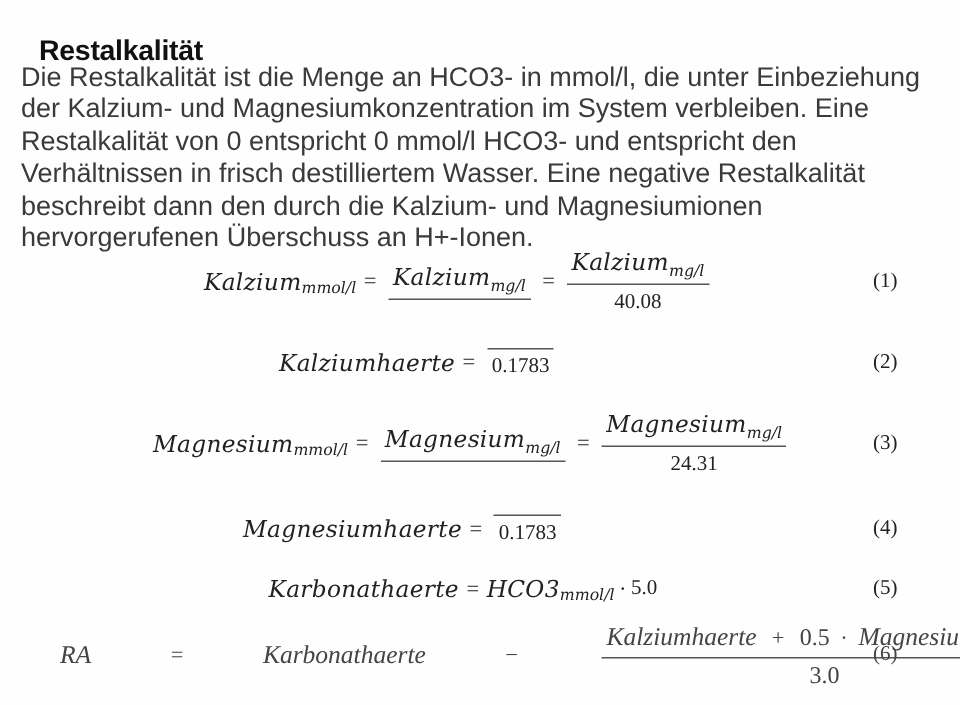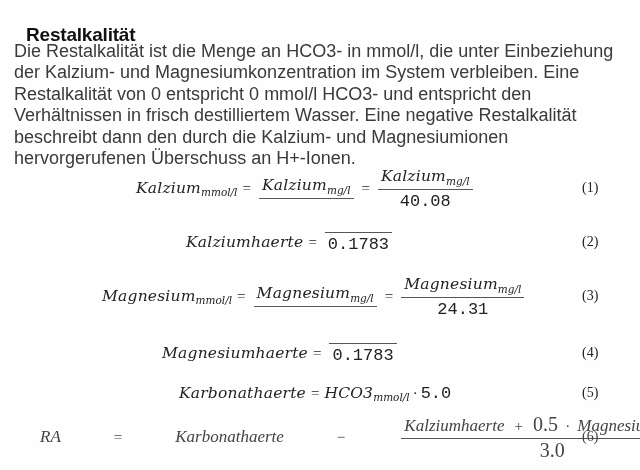--- a/index.html
+++ b/index.html
@@ -28,27 +28,27 @@
     position: absolute; top: 0; height: 100%;
     display: flex; align-items: center; white-space: nowrap;
   }
   .eq .num {
     position: absolute; left: 582px; top: 50%; transform: translateY(-50%);
     font-size: 14px; font-family: "Liberation Serif", serif;
   }
   .mi { font-style: italic; font-size: 15.5px; font-family: "DejaVu Serif", serif; letter-spacing: 0.2px; }
   .sub { font-style: italic; font-size: 10.5px; position: relative; top: 4px; }
   .op { font-size: 15px; margin: 0 5px; font-family: "Liberation Serif", serif; }
-  .mn { font-size: 17px; font-family: Liberation Mono, monospace; }
+  .mn { font-size: 14px; font-family: Liberation Serif, serif; }
   .frac { display: inline-flex; flex-direction: column; align-items: center; margin: 0 3px; }
   .frac .n, .frac .d { padding: 0 3px; line-height: 19px; white-space: nowrap; }
   .frac .bar { height: 1px; background: #555; align-self: stretch; margin: 2px 0; }
   .light { color: #444; }
   .light .mi { font-family: "Liberation Serif", serif; font-size: 17px; letter-spacing: 0; }
-  .light .mn { font-family: "Liberation Serif", serif; font-size: 20px; }
+  .light .mn { font-family: "Liberation Serif", serif; font-size: 16px; }
 </style>
 </head>
 <body>
 
 <h2 class="title">Restalkalität</h2>
 <p class="para">Die Restalkalität ist die Menge an HCO3- in mmol/l, die unter Einbeziehung der Kalzium- und Magnesiumkonzentration im System verbleiben. Eine Restalkalität von 0 entspricht 0 mmol/l HCO3- und entspricht den Verhältnissen in frisch destilliertem Wasser. Eine negative Restalkalität beschreibt dann den durch die Kalzium- und Magnesiumionen hervorgerufenen Überschuss an H+-Ionen.</p>
 
 <div class="eq" style="top:166px;height:44px;">
   <div class="body" style="left:136px;">
     <span class="mi">Kalzium</span>

